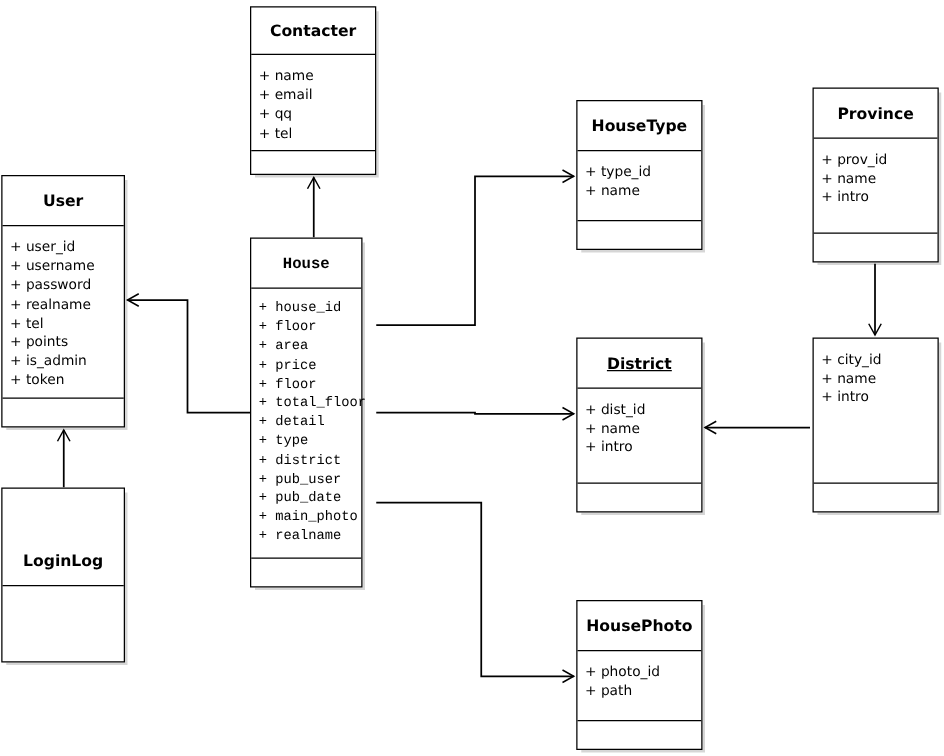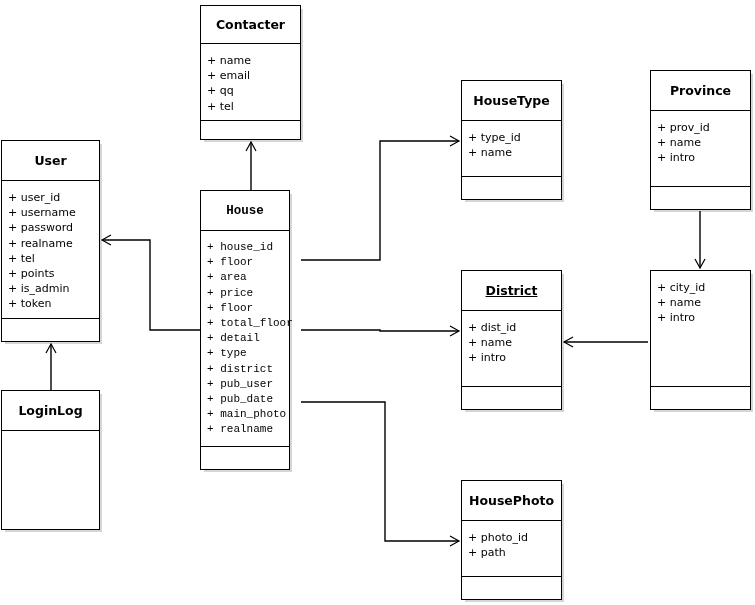--- a/index.html
+++ b/index.html
@@ -173,21 +173,21 @@
         <div class="class-methods" style="height: 22px;"></div>
       </div>
       <div class="uml-class" style="left: 650px; top: 270px; width: 101px; height: 140px;">
         <div class="class-attrs">
           <div class="attr-row">+ city_id</div>
           <div class="attr-row">+ name</div>
           <div class="attr-row">+ intro</div>
         </div>
         <div class="class-methods" style="height: 22px;"></div>
       </div>
-      <div class="uml-class" style="left: 1px; top: 390px; width: 99px; height: 140px;">
+      <div class="uml-class" style="left: 1px; top: 390px; width: 99px; height: 140px; justify-content: center;">
         <div class="class-title" style="height: 40px;">LoginLog</div>
         <div class="class-methods" style="height: 22px;"></div>
       </div>
       <div class="uml-class" style="left: 461px; top: 480px; width: 101px; height: 120px;">
         <div class="class-title" style="height: 40px;">HousePhoto</div>
         <div class="class-attrs">
           <div class="attr-row">+ photo_id</div>
           <div class="attr-row">+ path</div>
         </div>
         <div class="class-methods" style="height: 22px;"></div>

